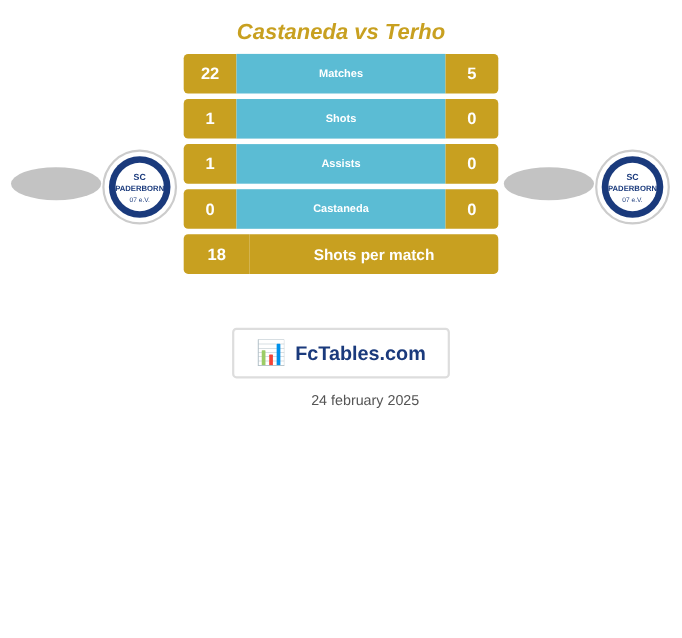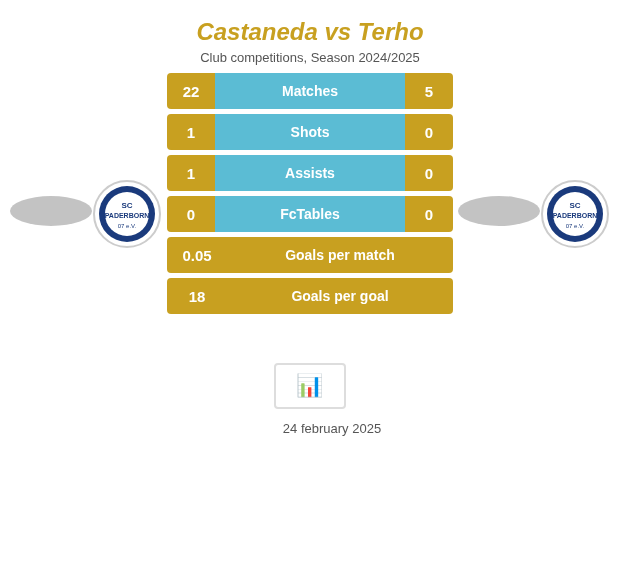--- a/index.html
+++ b/index.html
@@ -13,21 +13,21 @@
       align-items: center;
       overflow: hidden;
     }
 
     .title-section {
       text-align: center;
       padding: 18px 20px 8px;
     }
 
     .main-title {
-      font-size: 24px;
+      font-size: 20px;
       font-weight: 900;
       color: #c8a020;
       font-style: italic;
     }
 
     .subtitle {
       font-size: 13px;
       color: #555;
       margin-top: 4px;
     }
@@ -89,21 +89,21 @@
       flex: 1;
       height: 36px;
       display: flex;
       align-items: center;
       justify-content: center;
     }
 
     .stat-label {
       color: #fff;
       font-weight: bold;
-      font-size: 14px;
+      font-size: 10px;
     }
 
     .stat-right-val {
       background: #c8a020;
       color: #fff;
       font-weight: bold;
       font-size: 15px;
       width: 48px;
       height: 36px;
       display: flex;
@@ -201,21 +201,20 @@
       border-radius: 50%;
       margin-bottom: 6px;
       opacity: 0.7;
     }
   </style>
 </head>
 <body>
 
 <div class="title-section">
   <div class="main-title">Castaneda vs Terho</div>
-  <div class="subtitle">Club competitions, Season 2024/2025</div>
 </div>
 
 <div class="content-area">
 
   <div class="badge-left">
     <div class="badge-container">
       <div class="oval-top"></div>
       <svg class="badge-svg" viewBox="0 0 70 70">
         <circle cx="35" cy="35" r="33" fill="#fff" stroke="#ccc" stroke-width="2"></circle>
         <circle cx="35" cy="35" r="28" fill="#1a3a7c"></circle>
@@ -250,36 +249,30 @@
       <div class="stat-left-val">1</div>
       <div class="stat-bar-center">
         <span class="stat-label">Assists</span>
       </div>
       <div class="stat-right-val">0</div>
     </div>
 
     <div class="stat-row">
       <div class="stat-left-val">0</div>
       <div class="stat-bar-center">
-        <span class="stat-label">FcTables</span>
+        <span class="stat-label">Castaneda</span>
       </div>
       <div class="stat-right-val">0</div>
     </div>
 
-    <div class="stat-row-single">
-      <div class="stat-left-val-single">0.05</div>
-      <div class="stat-bar-single">
-        <span class="stat-label-single">Goals per match</span>
-      </div>
-    </div>
 
     <div class="stat-row-single">
       <div class="stat-left-val-single">18</div>
       <div class="stat-bar-single">
-        <span class="stat-label-single">Goals per goal</span>
+        <span class="stat-label-single">Shots per match</span>
       </div>
     </div>
 
     <div class="stat-row-single">
     </div>
 
   </div>
 
   <div class="badge-right">
     <div class="badge-container">
@@ -293,18 +286,19 @@
         <text x="35" y="49" text-anchor="middle" fill="#1a3a7c" font-size="6">07 e.V.</text>
       </svg>
     </div>
   </div>
 
 </div>
 
 <div class="logo-section">
   <div class="logo-box">
     <span style="color:#1a3a7c; font-size:22px;">📊</span>
+    <span style="color:#1a3a7c; font-weight:bold; font-size:18px;">FcTables.com</span>
   </div>
 </div>
 
 <div class="date-section">
   <span>24 february 2025</span>
 </div>
 
 </body></html>

